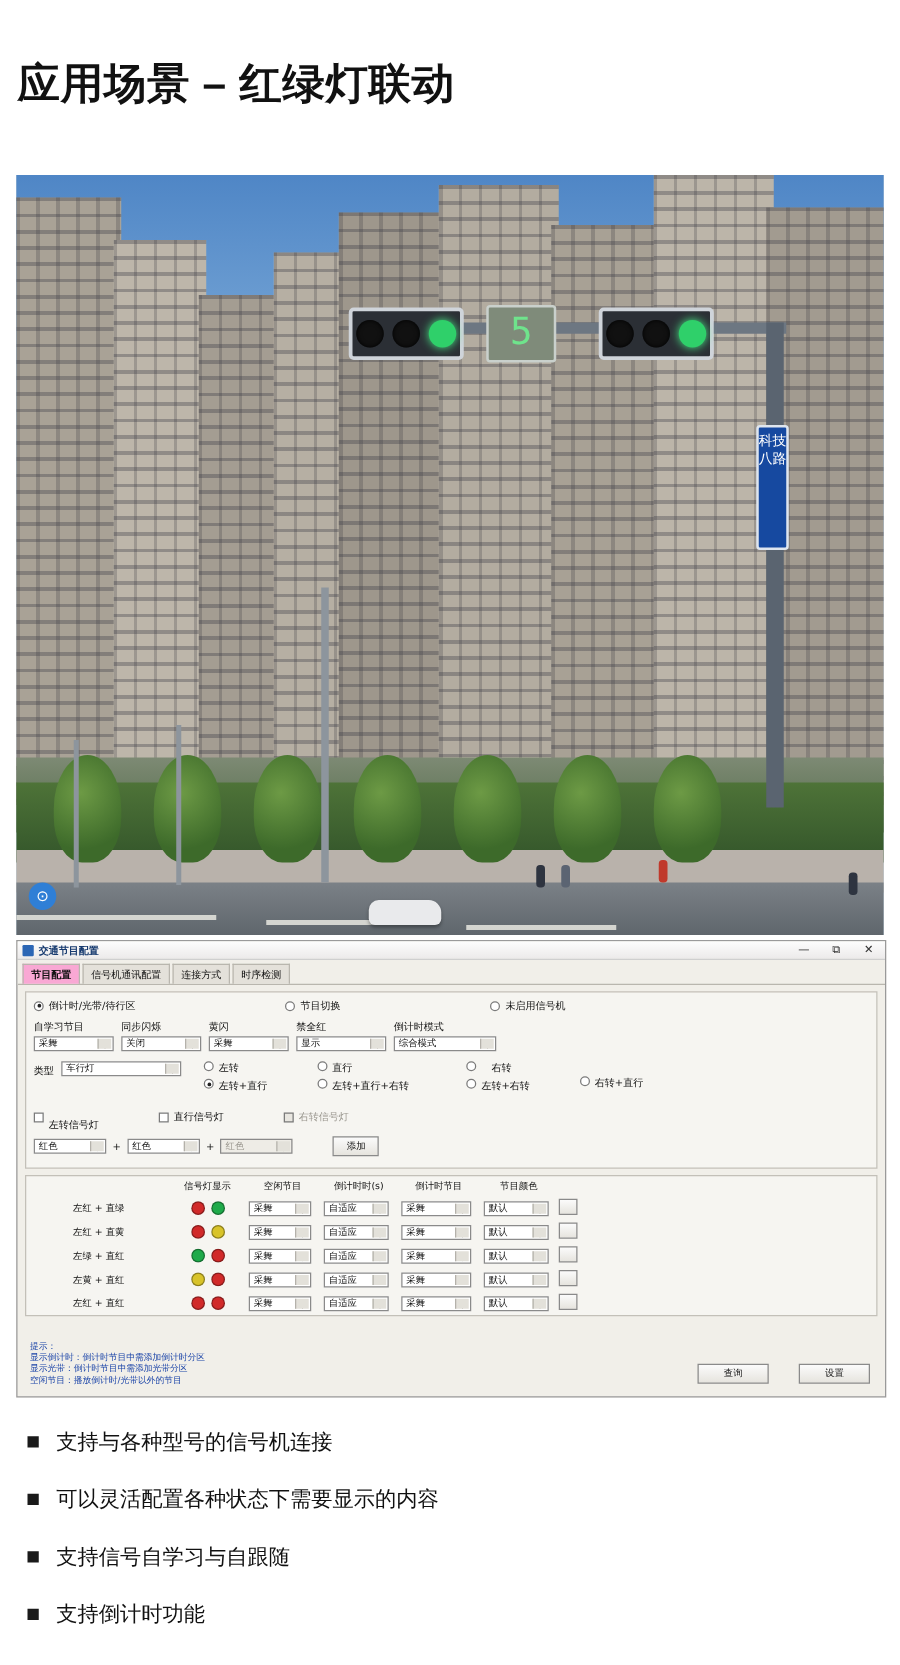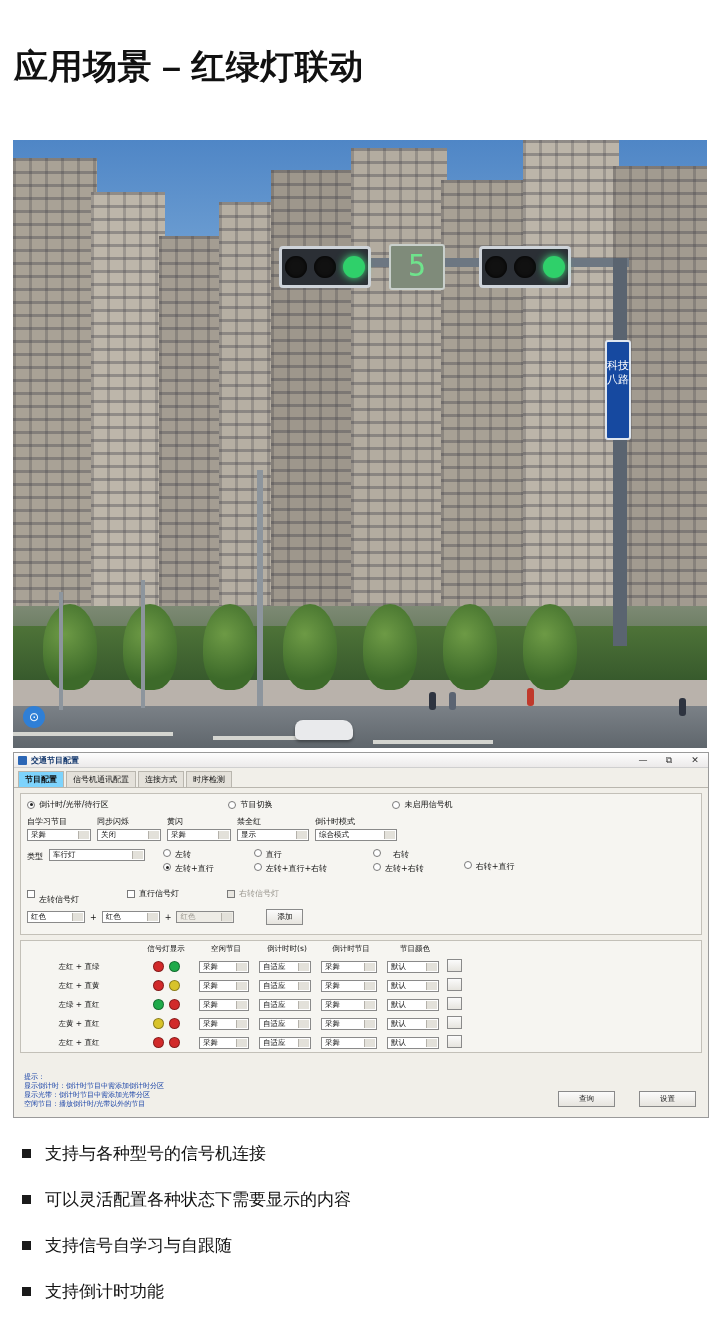--- a/index.html
+++ b/index.html
@@ -46,41 +46,41 @@
   .tree{position:absolute;bottom:58px;width:54px;height:86px;border-radius:50% 50% 42% 42%;
     background:radial-gradient(circle at 40% 35%, #6d9a45, #3d6a2a 70%);}
   .mast{position:absolute;left:280px;top:118px;width:336px;height:9px;background:#6d7782;}
   .gantry{position:absolute;left:600px;top:118px;width:14px;height:388px;background:#5a6470;}
   .lampbox{position:absolute;top:106px;width:86px;height:36px;background:#2b2f35;border:3px solid #cfd4da;border-radius:4px;display:flex;align-items:center;justify-content:space-around;}
   .lampbox span{width:22px;height:22px;border-radius:50%;background:#111;box-shadow:inset 0 0 4px #000;}
   .lampbox span.on{background:#2fd06a;box-shadow:0 0 8px #49f08a;}
   .lb1{left:266px;}
   .lb2{left:466px;}
   .counter{position:absolute;left:376px;top:104px;width:52px;height:42px;background:#7f8b7a;border:2px solid #c9d0cc;border-radius:3px;color:#6fe38c;font-size:30px;line-height:40px;text-align:center;font-family:"DejaVu Sans Mono",monospace;}
-  .signboard{position:absolute;left:592px;top:200px;width:26px;height:100px;background:#1649a0;border:2px solid #dfe6ef;border-radius:3px;color:#fff;font-size:11px;line-height:14px;text-align:center;padding-top:16px;box-sizing:border-box;}
+  .signboard{position:absolute;left:592px;top:200px;width:26px;height:100px;background:#1649a0;border:2px solid #dfe6ef;border-radius:3px;color:#fff;font-size:11px;line-height:14px;text-align:center;padding-top:4px;box-sizing:border-box;}
   .streetlamp{position:absolute;width:4px;background:#8d959d;}
   .car{position:absolute;width:58px;height:20px;background:#e9eaec;border-radius:8px 10px 5px 5px;box-shadow:0 2px 3px rgba(0,0,0,.35);}
   .ped{position:absolute;width:7px;height:18px;border-radius:3px;}
   .wmark{position:absolute;left:10px;top:566px;width:22px;height:22px;border-radius:50%;background:#2f7fd6;color:#fff;font-size:12px;text-align:center;line-height:22px;}
 
   
   .app{
     position:absolute;left:13px;top:752px;width:694px;height:364px;
     background:#f1efe9;border:1px solid #9a9a9a;
     font-family:"DejaVu Sans","Liberation Sans",sans-serif;
     font-size:8px;color:#111;overflow:hidden;
   }
   .titlebar{height:14px;background:linear-gradient(#fdfdfd,#eceaea);border-bottom:1px solid #cfcfcf;display:flex;align-items:center;}
   .titlebar .ico{width:9px;height:9px;margin:0 4px;background:#2b66b5;border-radius:1px;}
   .titlebar .txt{font-size:8px;font-weight:bold;color:#15396e;}
   .winbtns{margin-left:auto;display:flex;}
   .winbtns div{width:26px;text-align:center;font-size:9px;color:#333;line-height:14px;}
   .tabs{display:flex;padding:3px 4px 0 4px;gap:2px;background:#f1efe9;border-bottom:1px solid #b9b6ae;}
   .tab{padding:2px 6px;border:1px solid #b9b6ae;border-bottom:none;background:#e4e1da;font-size:8px;}
-  .tab.active{background:#7dd3fc;font-weight:bold;}
+  .tab.active{background:#f9a8d4;font-weight:bold;}
   .pane{margin:5px 6px;border:1px solid #c3c0b8;background:#f6f5f1;padding:5px 6px;}
   .row{display:flex;align-items:center;gap:4px;margin-bottom:4px;}
   .lbl{font-size:8px;white-space:nowrap;}
   .rad,.chk{width:8px;height:8px;box-sizing:border-box;border:1px solid #7a7a7a;background:#fff;display:inline-block;}
   .rad{border-radius:50%;position:relative;}
   .rad.on:after{content:"";position:absolute;left:1.5px;top:1.5px;width:3px;height:3px;border-radius:50%;background:#222;}
   .sel{height:12px;border:1px solid #8a8a8a;background:#fff;font-size:7.5px;display:inline-flex;align-items:center;padding-left:3px;position:relative;box-sizing:border-box;}
   .sel:after{content:"";position:absolute;right:1px;top:1px;bottom:1px;width:10px;background:#e3e1da;border-left:1px solid #b4b1aa;}
   .sel i{position:absolute;right:3px;top:5px;border-left:3px solid transparent;border-right:3px solid transparent;border-top:4px solid #333;}
   .grp-head{display:flex;gap:30px;margin-bottom:2px;}

